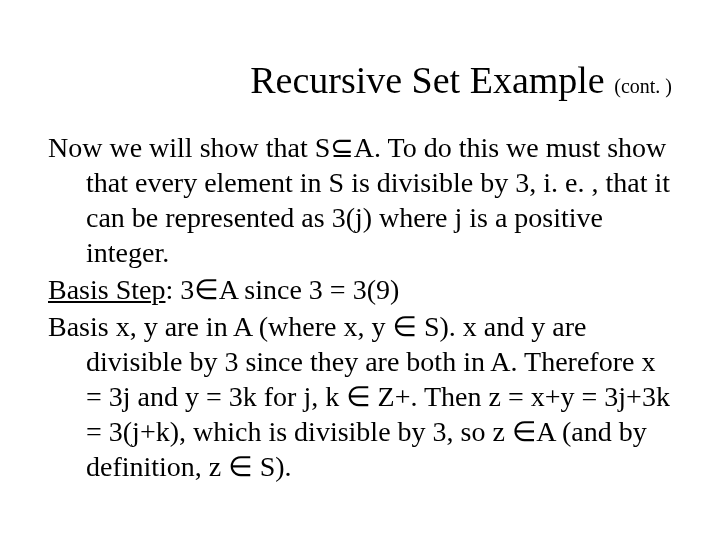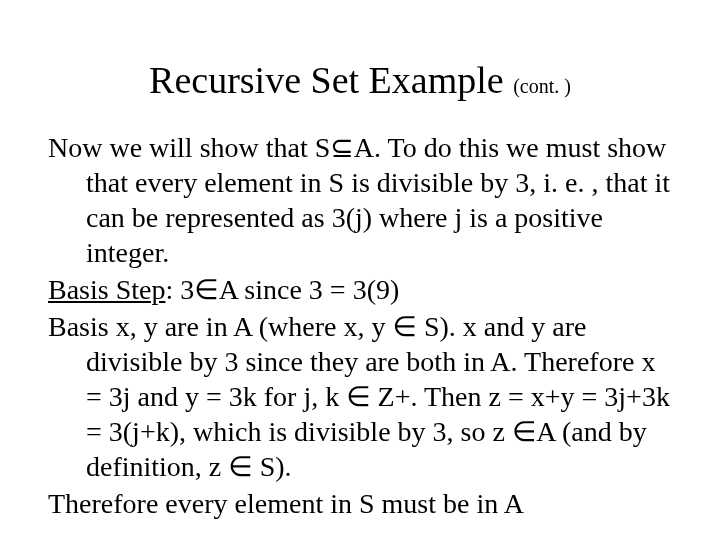--- a/index.html
+++ b/index.html
@@ -11,21 +11,21 @@
     font-family: "Times New Roman", Times, serif;
     color: #000;
   }
   .slide {
     width: 720px;
     height: 540px;
     box-sizing: border-box;
     padding: 48px 48px 0 48px;
   }
   .title {
-    text-align: center;
+    text-align: right;
     font-size: 38px;
     font-weight: normal;
     margin: 10px 0 28px 0;
     white-space: nowrap;
   }
   .title .cont {
     font-size: 20px;
     vertical-align: baseline;
   }
   .body {
@@ -56,18 +56,15 @@
 
     <p class="para">
       <span class="u">Basis Step</span><span>: 3</span><span>∈</span><span>A since 3 = 3(9)</span>
     </p>
 
 
     <p class="para">
       <span>Basis x, y are in A (where x, y </span><span>∈</span><span> S).  x and y are divisible by 3 since they are both in A.  Therefore x = 3j  and y = 3k for j, k </span><span>∈</span><span> Z+.  Then z = x+y = 3j+3k = 3(j+k), which is divisible by 3, so z </span><span>∈</span><span>A (and by definition, z </span><span>∈</span><span> S).</span>
     </p>
 
-    <p class="para">
-      <span>Therefore every element in S must be in A</span>
-    </p>
 
   </div>
 </div>
 
 </body></html>

